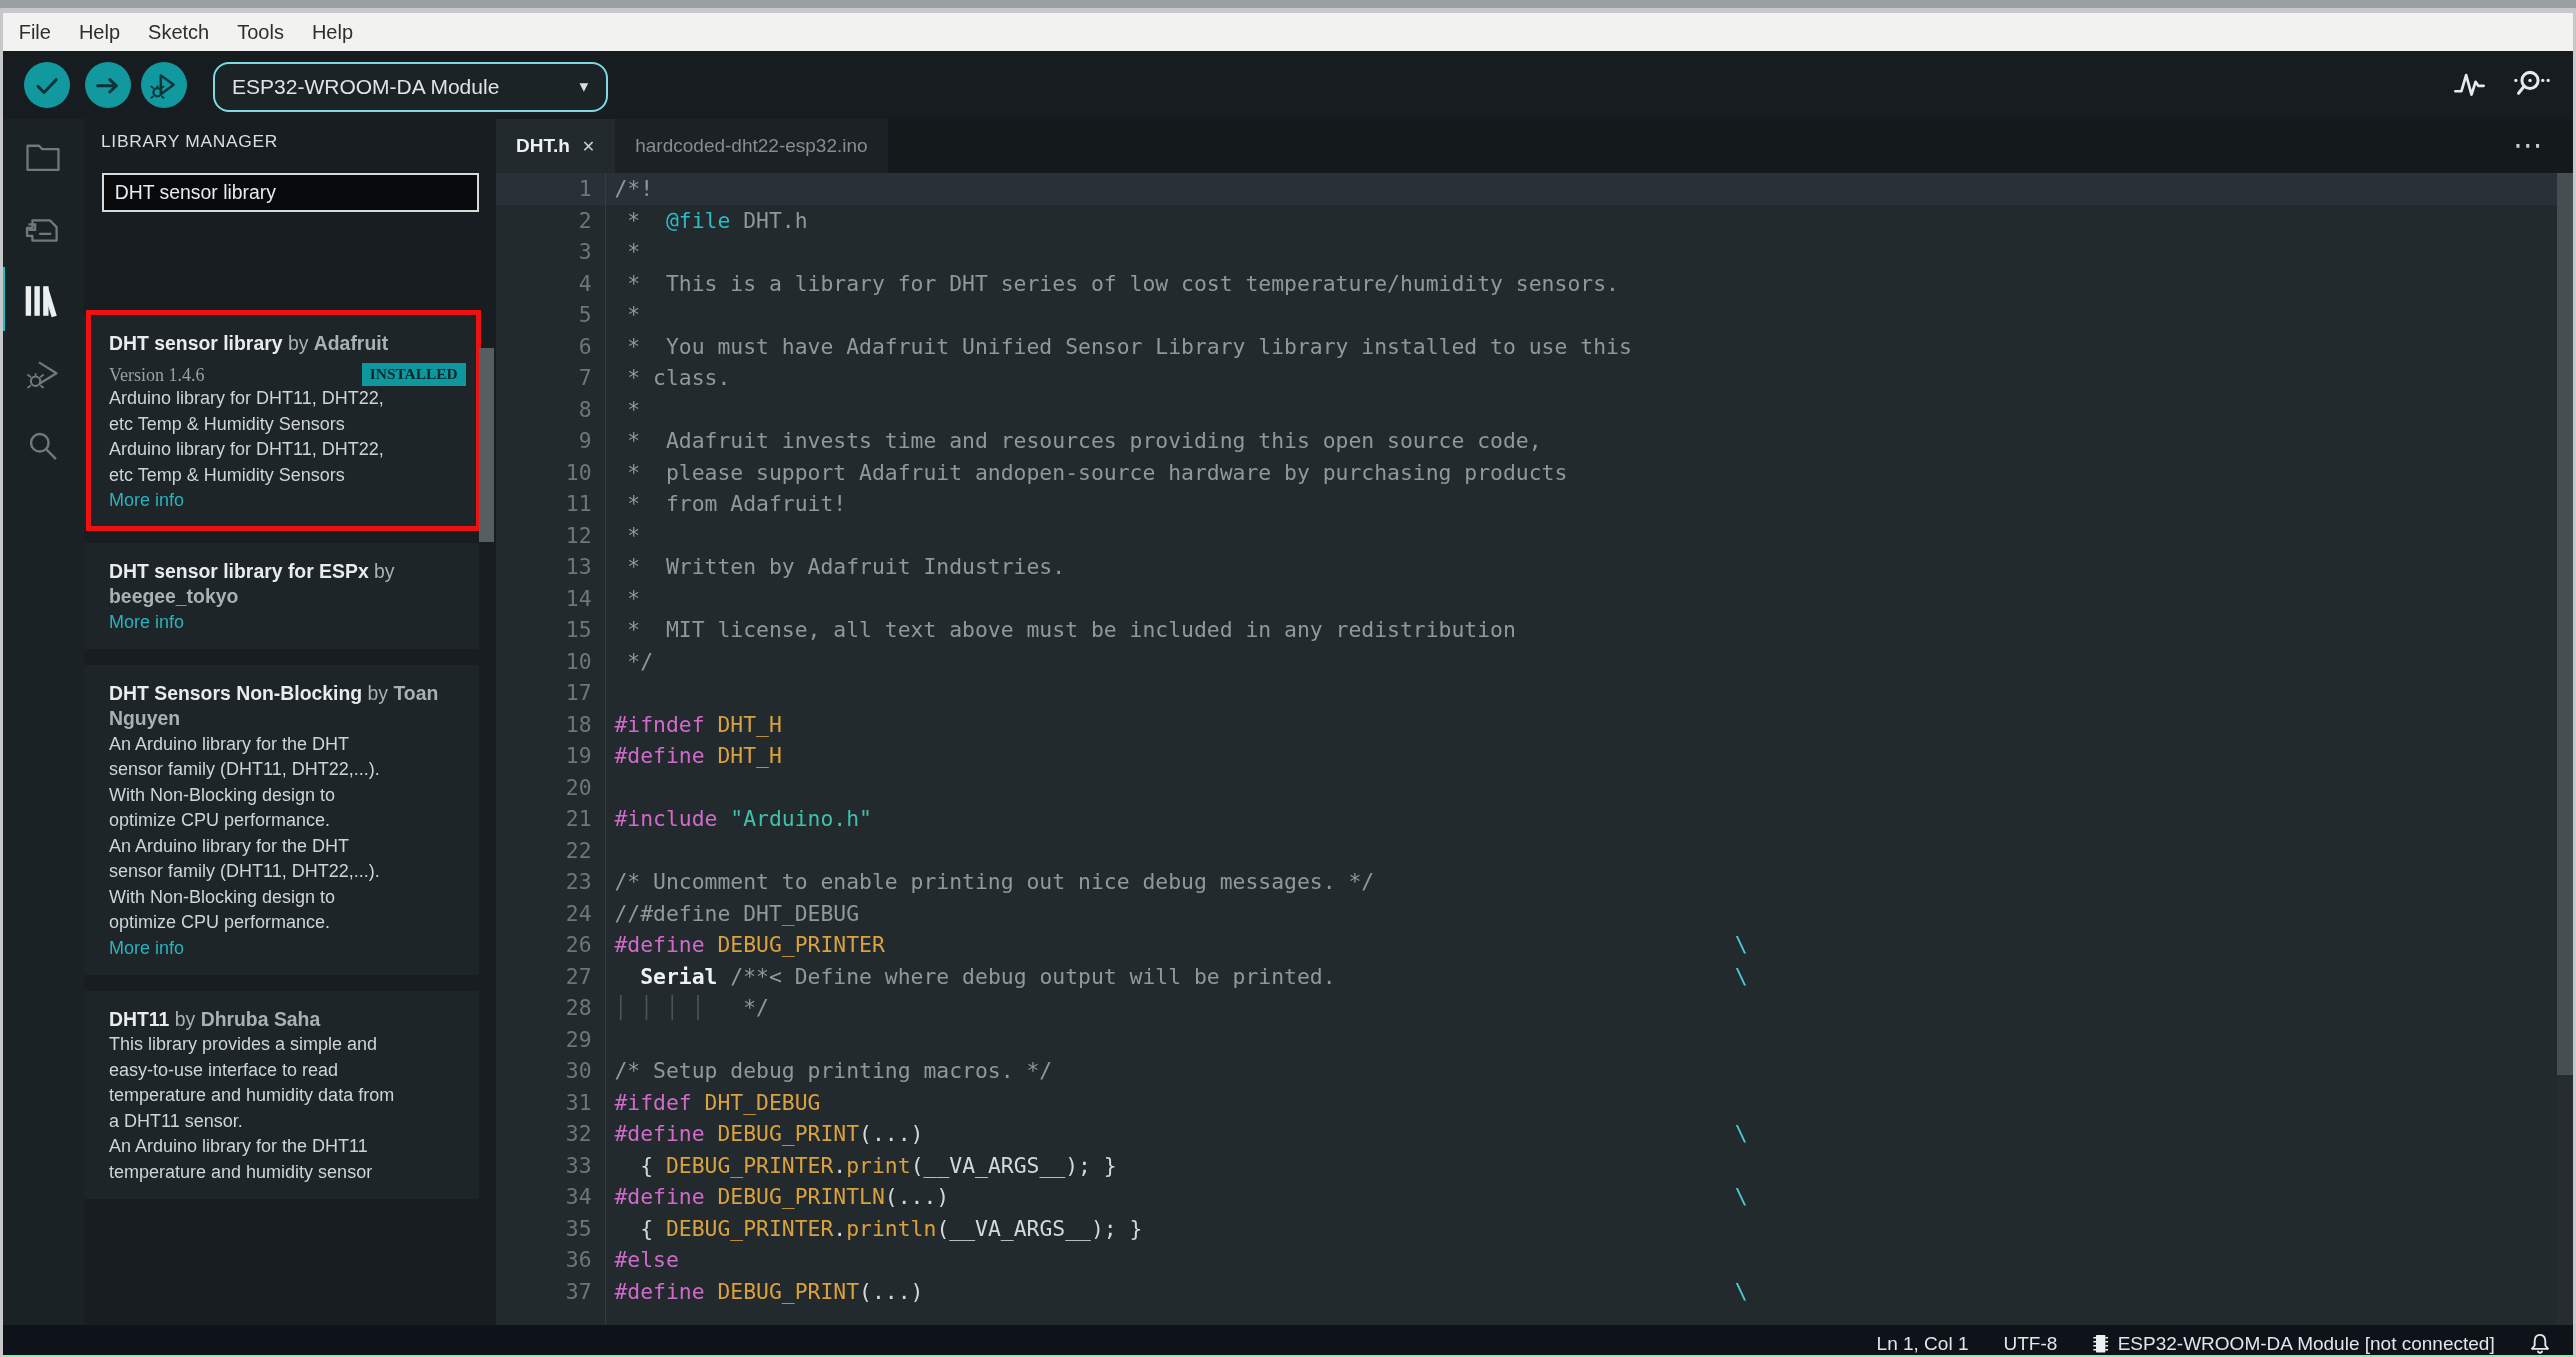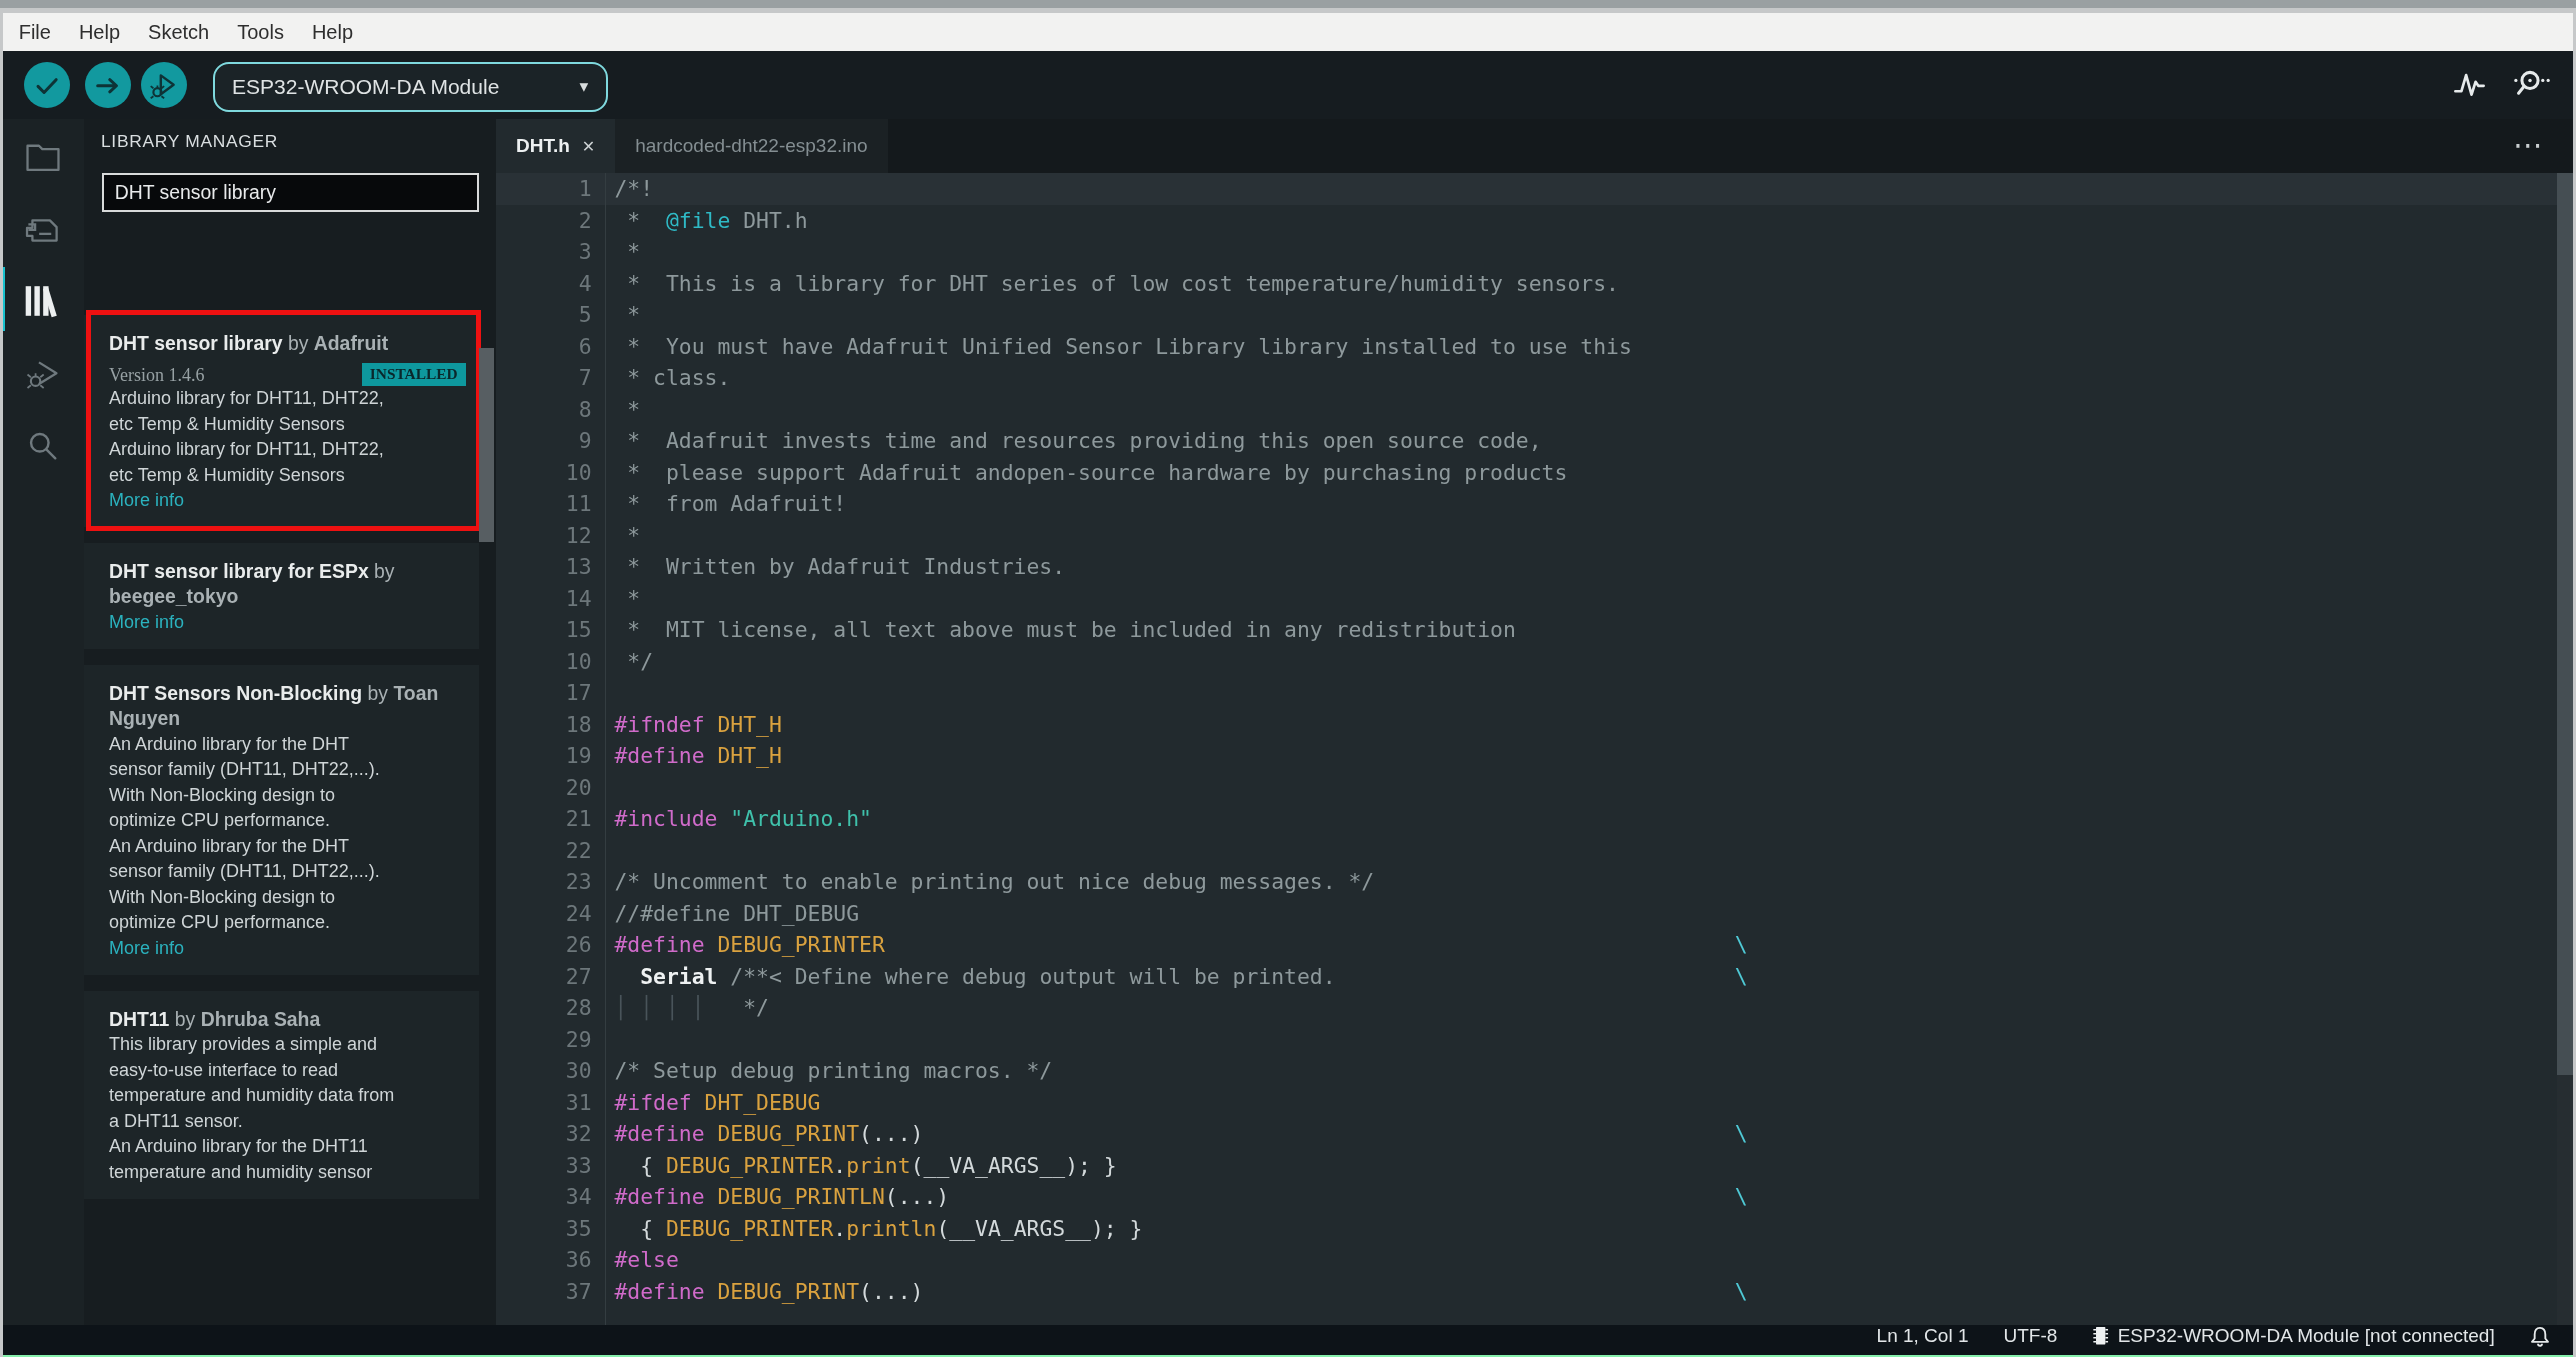--- a/index.html
+++ b/index.html
@@ -58,21 +58,21 @@
   .code-row{display:flex;height:31.5px;font-family:"DejaVu Sans Mono",monospace;font-size:21.4px;line-height:31.5px;white-space:pre;}
   .code-row.cur{background:#293136;}
   .ln{width:109px;text-align:right;padding-right:13.4px;color:#6d777b;flex:none;}
   .lc{padding-left:9.4px;}
   .tk-cm{color:#8e999c}.tk-doc{color:#2fbac6}.tk-pre{color:#d06bca}.tk-mac{color:#daa23f}
   .tk-str{color:#3fc1ab}.tk-pln{color:#d3d9db}.tk-kw{color:#eef1f2;font-weight:bold}
   .tk-bs{color:#4fc9d5}.tk-ig{color:#49545a}
   #ed-scroll-track{position:absolute;left:2061px;top:54px;width:16px;height:1152px;background:#262d31;}
   #ed-scroll-thumb{position:absolute;left:0;top:0;width:16px;height:902px;background:#454e53;}
   
-  #statusbar{left:2.7px;top:1317px;width:2571px;height:30px;background:#0d1318;display:flex;align-items:flex-start;justify-content:flex-end;gap:35px;padding-right:24px;}
+  #statusbar{left:2.7px;top:1317px;width:2571px;height:30px;background:#0d1318;display:flex;align-items:flex-end;justify-content:flex-end;gap:35px;padding-right:24px;}
   .sb-item{font-size:19px;color:#e2e6e8;display:flex;align-items:center;gap:8px;}
   svg{display:block;}
 </style>
 </head>
 <body>
 
 <div id="root">
   <div class="abs" id="strip-top"></div>
 
   <div class="abs" id="menubar">

